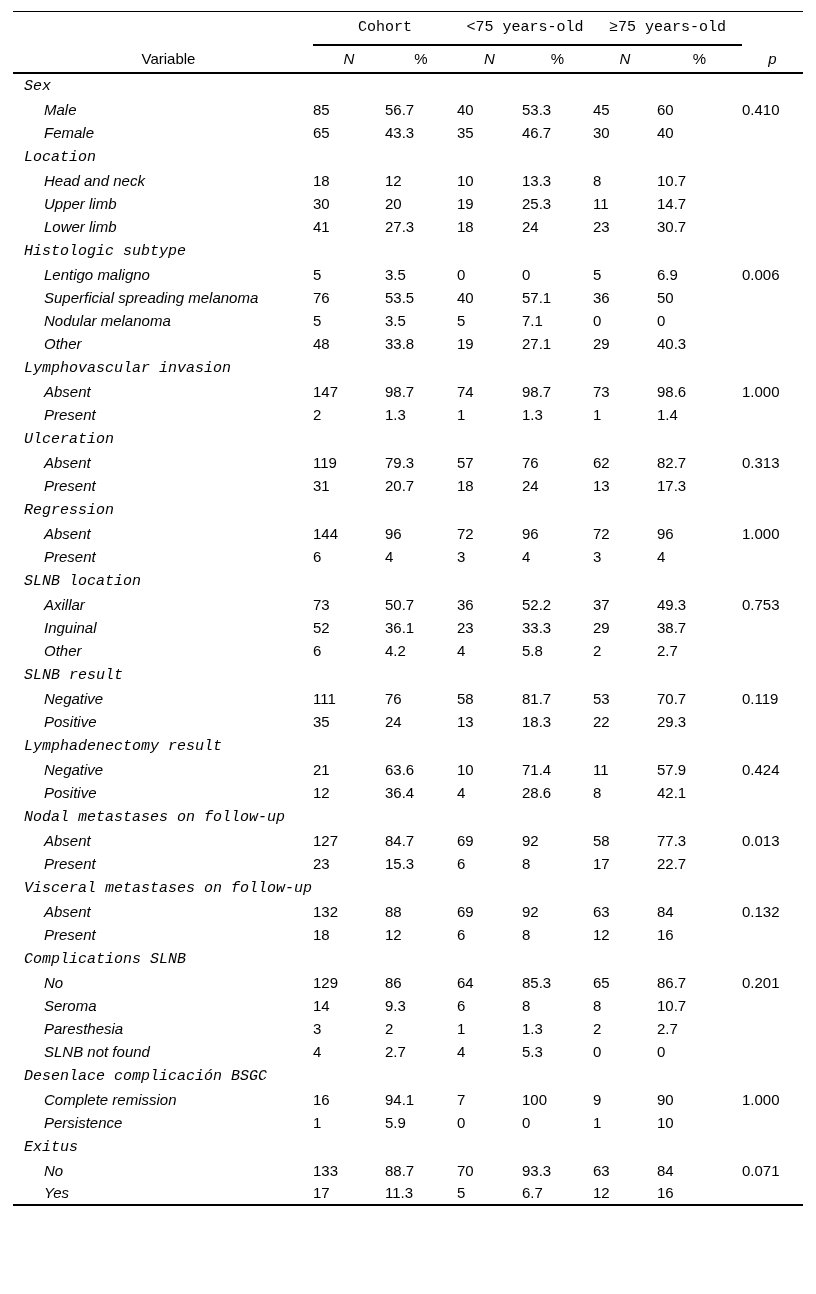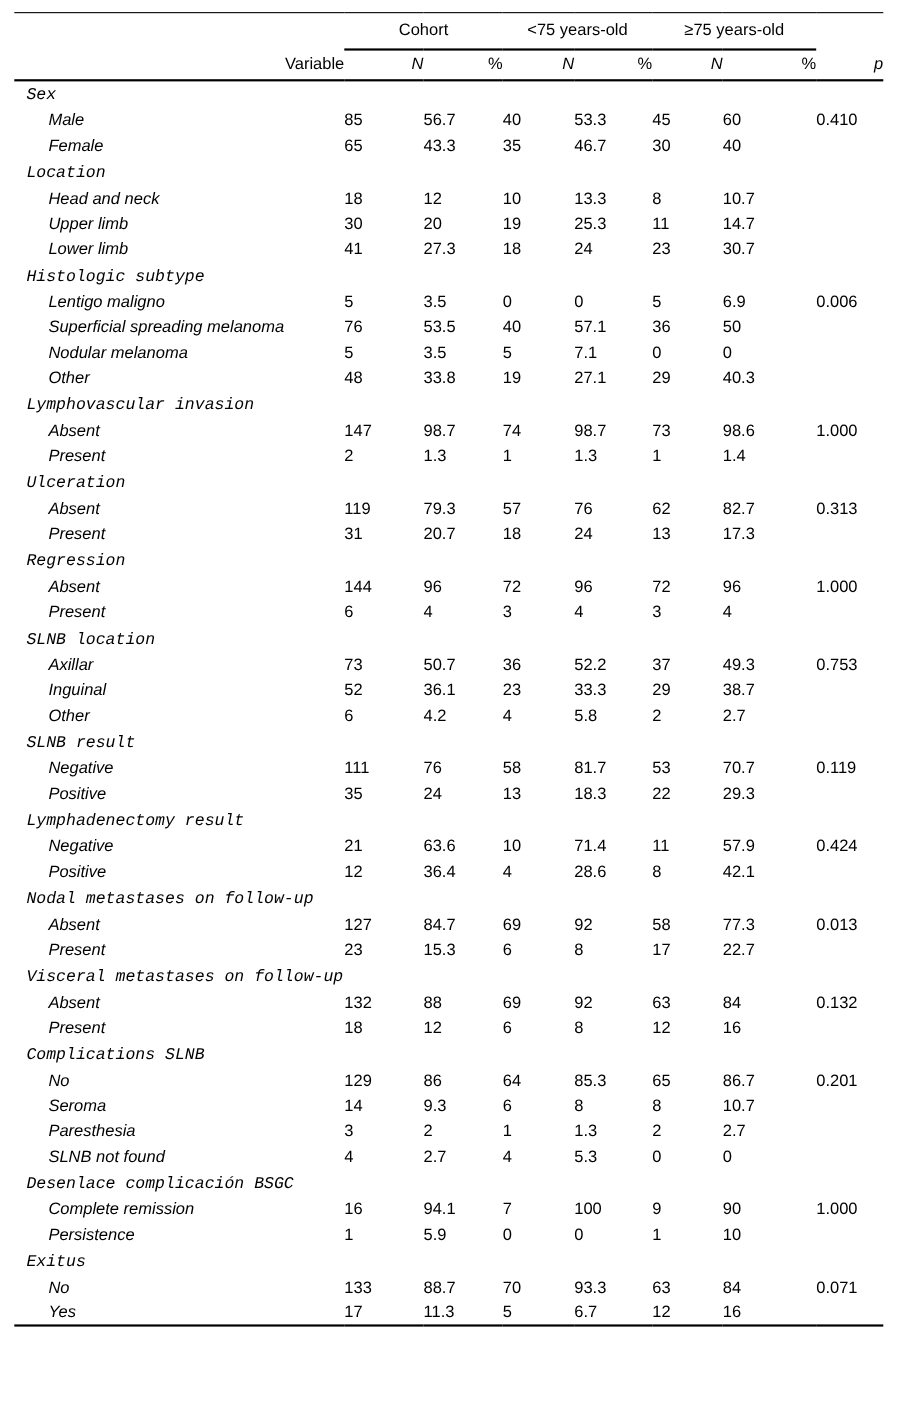--- a/index.html
+++ b/index.html
@@ -28,24 +28,25 @@
     font-weight: normal;
     padding: 0;
     vertical-align: middle;
   }
   tr.group-row th {
     height: 33px;
     text-align: center;
   }
   tr.group-row th.span-underline {
     border-bottom: 2.5px solid #000;
+    font-family: Liberation Mono, monospace;
   }
   tr.cols-row th {
     height: 28px;
-    text-align: right;
+    text-align: center;
     border-bottom: 2.5px solid #000;
   }
   tr.cols-row th.variable-header { padding-left: 11px; }
   .italic { font-style: italic; }
   td {
     padding: 0;
     vertical-align: middle;
     height: 23px;
     overflow: hidden;
     white-space: nowrap;

